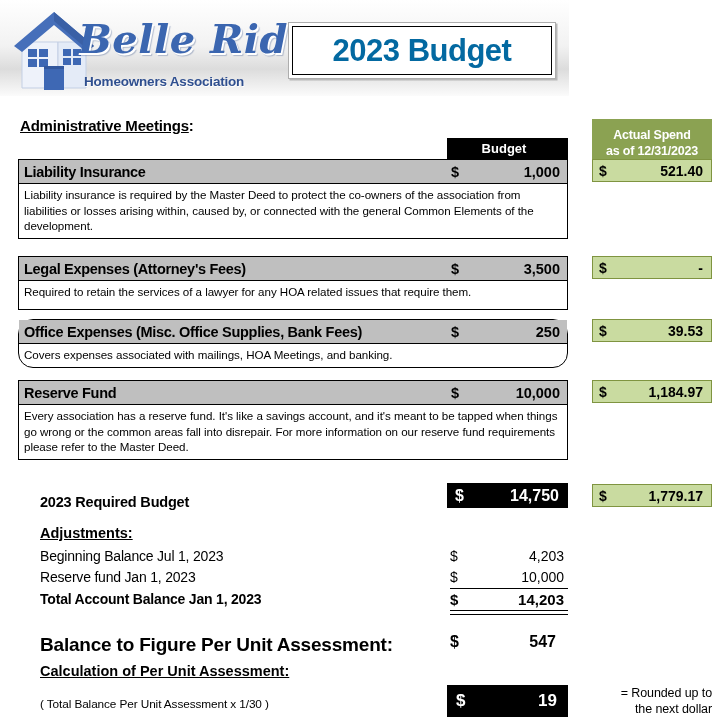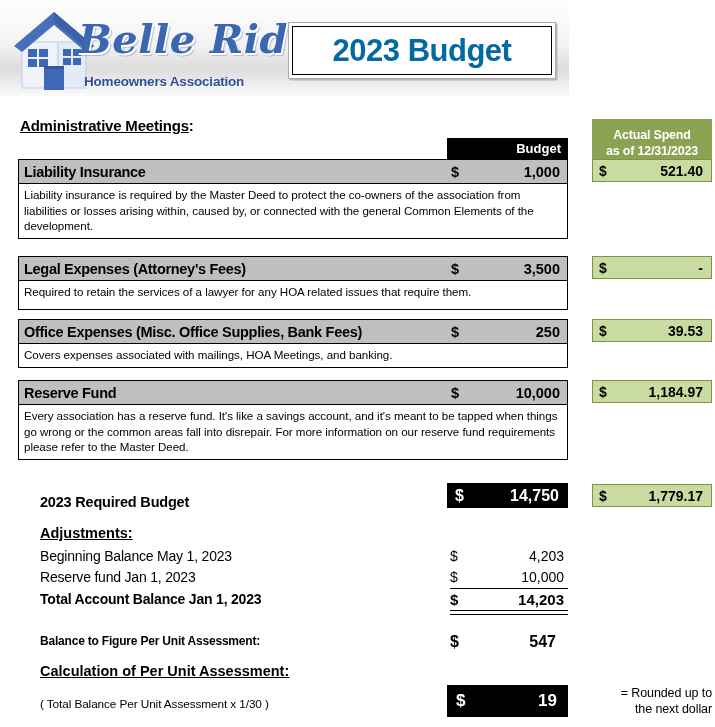--- a/index.html
+++ b/index.html
@@ -114,21 +114,21 @@
     left: 447px;
     top: 138px;
     width: 121px;
     height: 21px;
     background: #000000;
     color: #ffffff;
     font-size: 13px;
     font-weight: bold;
     display: flex;
     align-items: center;
-    justify-content: flex-end;
+    justify-content: center;
     padding-right: 7px;
     box-sizing: border-box;
   }
   .actual-col-header {
     position: absolute;
     left: 592px;
     top: 119px;
     width: 120px;
     height: 40px;
     background: #8ba252;
@@ -278,21 +278,21 @@
     height: 3px;
     border-top: 1.2px solid #000000;
     border-bottom: 1.2px solid #000000;
   }
 
   
   .bal-label {
     position: absolute;
     left: 40px;
     top: 634px;
-    font-size: 12px;
+    font-size: 19px;
     font-weight: bold;
     letter-spacing: -0.2px;
     white-space: nowrap;
   }
   .bal-amt {
     position: absolute;
     left: 450px;
     top: 633px;
     width: 118px;
     display: flex;
@@ -422,21 +422,21 @@
       <span>3,500</span>
     </div>
   </div>
   <div class="expense-desc" style="padding-bottom:9px;">Required to retain the services of a lawyer for any HOA related issues that require them.</div>
 </div>
 <div class="actual-cell" style="top:256px;">
   <span>$</span>
   <span>-</span>
 </div>
 
-<div class="expense-card" style="top:319px;">
+<div class="expense-card" style="top:319px;border-radius:15px;">
   <div class="expense-row">
     <div class="expense-name">Office Expenses (Misc. Office Supplies, Bank Fees)</div>
     <div class="expense-amt">
       <span>$</span>
       <span>250</span>
     </div>
   </div>
   <div class="expense-desc">Covers expenses associated with mailings, HOA Meetings, and banking.</div>
 </div>
 <div class="actual-cell" style="top:319px;">
@@ -464,21 +464,21 @@
   <span>$</span>
   <span>14,750</span>
 </div>
 <div class="actual-cell" style="top:484px;">
   <span>$</span>
   <span>1,779.17</span>
 </div>
 
 <div class="adj-heading">Adjustments:</div>
 
-<div class="adj-label" style="top:548px;">Beginning Balance May 1, 2023</div>
+<div class="adj-label" style="top:548px;">Beginning Balance Jul 1, 2023</div>
 <div class="adj-amt" style="top:548px;">
   <span>$</span>
   <span>4,203</span>
 </div>
 
 <div class="adj-label" style="top:569px;">Reserve fund Jan 1, 2023</div>
 <div class="adj-amt" style="top:569px;">
   <span>$</span>
   <span>10,000</span>
 </div>

